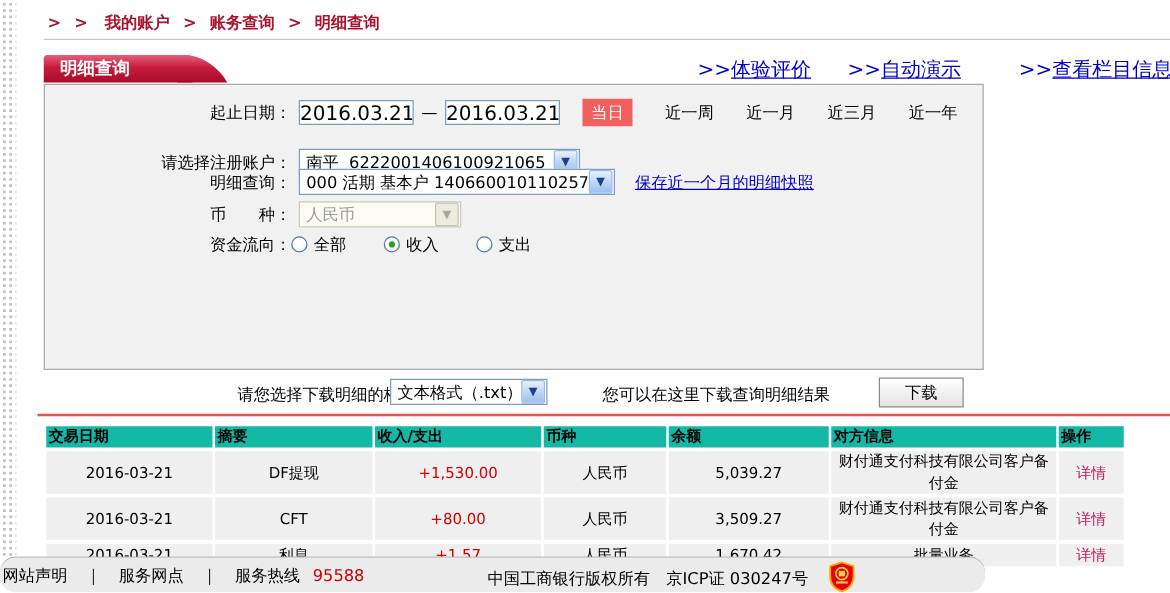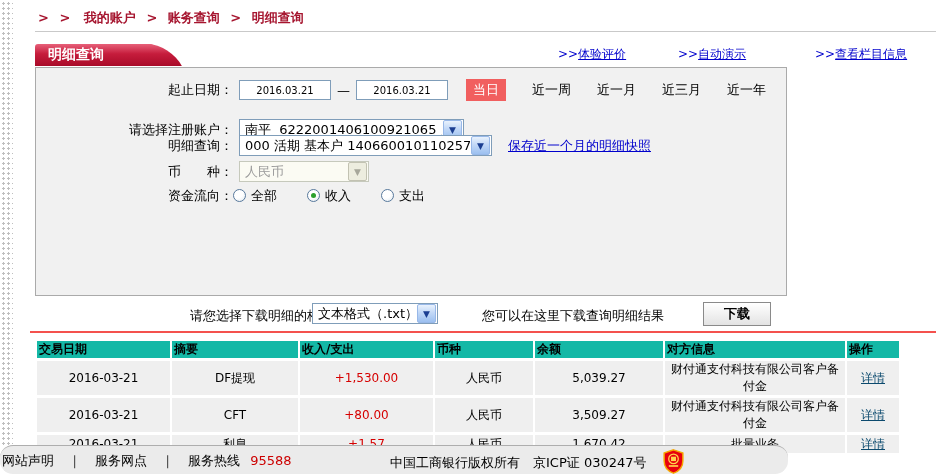--- a/index.html
+++ b/index.html
@@ -21,33 +21,33 @@
   
   .tab{position:absolute;left:35px;top:44px;height:22px;min-width:96px;padding:0 10px 0 13px;
     background:linear-gradient(180deg,#e76079 0%,#c61c3c 45%,#a90b29 100%);
     border-radius:3px 4px 0 0;color:#fff;font-size:14px;font-weight:bold;
     display:flex;align-items:center;z-index:2;}
   .tab::after{content:"";position:absolute;right:-22px;top:0;width:40px;height:22px;
     background:linear-gradient(180deg,#e76079 0%,#c61c3c 45%,#a90b29 100%);
     border-radius:0 22px 0 0;transform:skewX(28deg);z-index:-1;}
 
   
-  .toplink{position:absolute;top:46px;font-size:12px;color:#0000cc;cursor:pointer;white-space:nowrap;}
+  .toplink{position:absolute;top:46px;font-size:16px;color:#0000cc;cursor:pointer;white-space:nowrap;}
   .toplink .lbl{text-decoration:underline;}
   .tl1{left:558px;} .tl2{left:678px;} .tl3{left:815px;}
 
   
   .formbox{position:absolute;left:35px;top:67px;width:752px;height:229px;
     background:#f1f1f1;border:1px solid #aaaaaa;box-sizing:border-box;}
   .frow{position:absolute;left:0;right:0;display:flex;align-items:center;font-size:13px;color:#000;}
   .flabel{width:197px;text-align:right;flex:0 0 197px;}
   .r1{top:11px;} .r2{top:51px;} .r3{top:67px;} .r4{top:93px;} .r5{top:119px;}
 
   .dateinput{width:92px;height:20px;box-sizing:border-box;border:1px solid #7f9db9;
-    background:#fff;font-size:10px;text-align:center;margin-left:6px;
+    background:#fff;font-size:16px;text-align:center;margin-left:6px;
     font-family:"DejaVu Sans",sans-serif;padding:0;}
   .dash{margin:0 6px;}
   .today{display:inline-block;margin-left:18px;background:#f15f5f;color:#fff;
     font-size:13px;padding:2px 7px;cursor:pointer;}
   .qrange{margin-left:26px;color:#000;cursor:pointer;text-decoration:none;}
 
   .xpselect{display:inline-flex;align-items:center;height:21px;box-sizing:border-box;
     border:1px solid #7f9db9;background:#fff;margin-left:6px;cursor:pointer;}
   .xpselect .val{flex:1;padding:0 5px;font-size:13px;white-space:pre;overflow:hidden;}
   .xpselect .arrow{flex:0 0 17px;height:17px;margin:1px;border:1px solid #98b8e8;border-radius:2px;
@@ -72,31 +72,31 @@
     font-size:14px;font-weight:bold;letter-spacing:4px;cursor:pointer;
     font-family:"DejaVu Sans",sans-serif;color:#000;}
 
   
   .dlrow{position:absolute;left:35px;top:302px;height:26px;right:0;font-size:13px;}
   .dl-label{position:absolute;left:155px;top:5px;}
   .sel-format{position:absolute;left:277px;top:1px;width:126px;margin-left:0;}
   .dl-hint{position:absolute;left:447px;top:5px;}
   .dlbtn{position:absolute;left:668px;top:0;width:68px;height:24px;
     border:1px solid #8a8a8a;background:linear-gradient(180deg,#ffffff,#e3e3e3);
-    font-size:13px;cursor:pointer;font-family:"DejaVu Sans",sans-serif;font-weight:bold;}
+    font-size:13px;cursor:pointer;font-family:"DejaVu Sans",sans-serif;}
 
   .redline{position:absolute;left:30px;width:906px;top:331px;height:2px;background:#f4514e;}
 
   
   .results{position:absolute;left:35px;top:338px;width:866px;border-collapse:separate;
     border-spacing:2px 3px;font-size:12px;}
   .results th{background:#14b8a6;font-weight:bold;height:17px;padding:0 2px;text-align:left;}
   .results td{background:#efefef;height:18px;padding:0 2px;text-align:center;color:#000;}
   .results td.amount{color:#d60000;}
-  .results a.detail{color:#0c4a6e;text-decoration:underline;cursor:pointer;}
+  .results a.detail{color:#be185d;cursor:pointer;}
 
   
   .footer{position:absolute;left:0;top:445px;width:788px;height:29px;background:#ebebeb;
     border-top:1px solid #aeaeae;box-sizing:border-box;font-size:13px;color:#000;border-radius:13px;}
   .footer-left{position:absolute;left:2px;top:6px;}
   .footer-left a{color:#000;text-decoration:none;cursor:pointer;}
   .fsep{margin:0 10px;}
   .hotline{color:#cc0000;margin-left:6px;}
   .footer-center{position:absolute;left:390px;top:6px;display:flex;align-items:center;gap:16px;}
   .badge{width:21px;height:25px;margin-top:-3px;cursor:pointer;}

